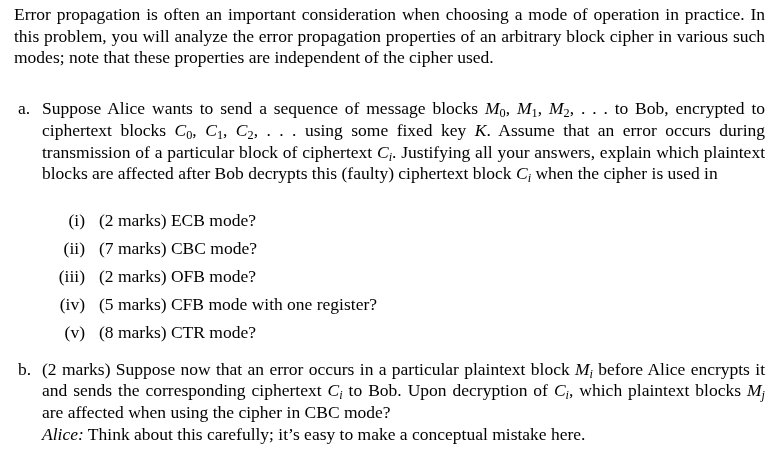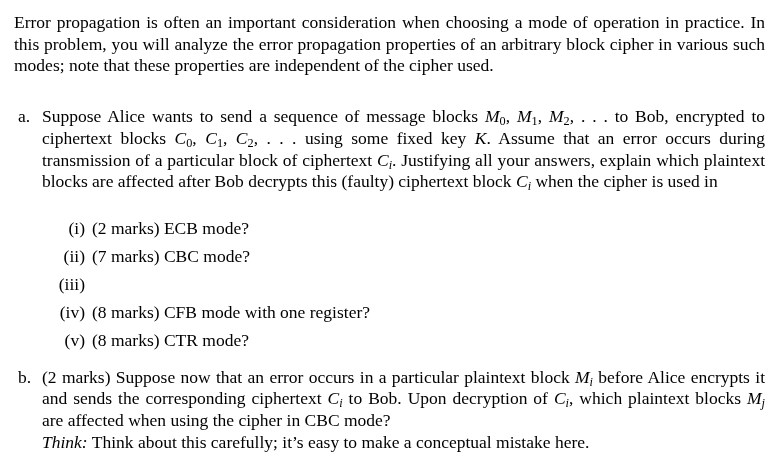--- a/index.html
+++ b/index.html
@@ -1,40 +1,40 @@
 <!DOCTYPE html>
 <html><head>
 <meta charset="utf-8">
 <style>
   html, body { margin: 0; padding: 0; background: #ffffff; }
   .page {
     position: relative;
     width: 779px;
     height: 475px;
     box-sizing: border-box;
-    padding: 12px 14px 0 14px;
+    padding: 4px 14px 0 14px;
     background: #ffffff;
     color: #000000;
     font-family: "Liberation Serif", "DejaVu Serif", serif;
     font-size: 17.5px;
     line-height: 21.7px;
     overflow: hidden;
   }
   .intro { margin: 0; text-align: justify; hyphens: manual; }
   .part { display: flex; }
   .part-a { margin-top: 29px; }
   .part-b { margin-top: 15px; }
   .part-label { flex: none; width: 28px; padding-left: 4px; box-sizing: border-box; }
   .part-body { flex: 1; min-width: 0; }
   .part-text { margin: 0; text-align: justify; hyphens: manual; }
   .sublist { margin-top: 25px; }
   .subrow { display: flex; margin-bottom: 6.3px; }
   .subrow:last-child { margin-bottom: 0; }
   .sublabel { flex: none; width: 43px; text-align: right; }
-  .subtext { margin-left: 7px; }
+  .subtext { margin-left: 14px; }
   .run-m { font-style: italic; }
   .run-i { font-style: italic; }
   .run-sub { font-size: 70%; vertical-align: -0.22em; line-height: 0; }
   .run-msub { font-style: italic; font-size: 70%; vertical-align: -0.22em; line-height: 0; }
 </style>
 </head>
 <body>
 
 <div class="page">
 
@@ -49,34 +49,35 @@
         <div class="subrow">
           <span class="sublabel">(i)</span>
           <span class="subtext">(2 marks) ECB mode?</span>
         </div>
         <div class="subrow">
           <span class="sublabel">(ii)</span>
           <span class="subtext">(7 marks) CBC mode?</span>
         </div>
         <div class="subrow">
           <span class="sublabel">(iii)</span>
+          <span class="subtext">(2 marks) OFB mode?</span>
         </div>
         <div class="subrow">
           <span class="sublabel">(iv)</span>
-          <span class="subtext">(8 marks) CFB mode with one register?</span>
+          <span class="subtext">(5 marks) CFB mode with one register?</span>
         </div>
         <div class="subrow">
           <span class="sublabel">(v)</span>
           <span class="subtext">(8 marks) CTR mode?</span>
         </div>
       </div>
     </div>
   </div>
 
   <div class="part part-b">
     <div class="part-label">b.</div>
     <div class="part-body">
       <p class="part-text"><span>(2 marks) Suppose now that an error occurs in a particular plaintext block </span><span class="run-m">M</span><span class="run-msub">i</span><span> before Alice encrypts it and sends the corresponding ciphertext </span><span class="run-m">C</span><span class="run-msub">i</span><span> to Bob. Upon decryption of </span><span class="run-m">C</span><span class="run-msub">i</span><span>, which plaintext blocks </span><span class="run-m">M</span><span class="run-msub">j</span><span> are affected when using the cipher in CBC mode?</span></p>
-      <p class="part-text"><span class="run-i">Think:</span><span> Think about this carefully; it’s easy to make a conceptual mistake here.</span></p>
+      <p class="part-text"><span class="run-i">Alice:</span><span> Think about this carefully; it’s easy to make a conceptual mistake here.</span></p>
     </div>
   </div>
 
 </div>
 
 </body></html>

